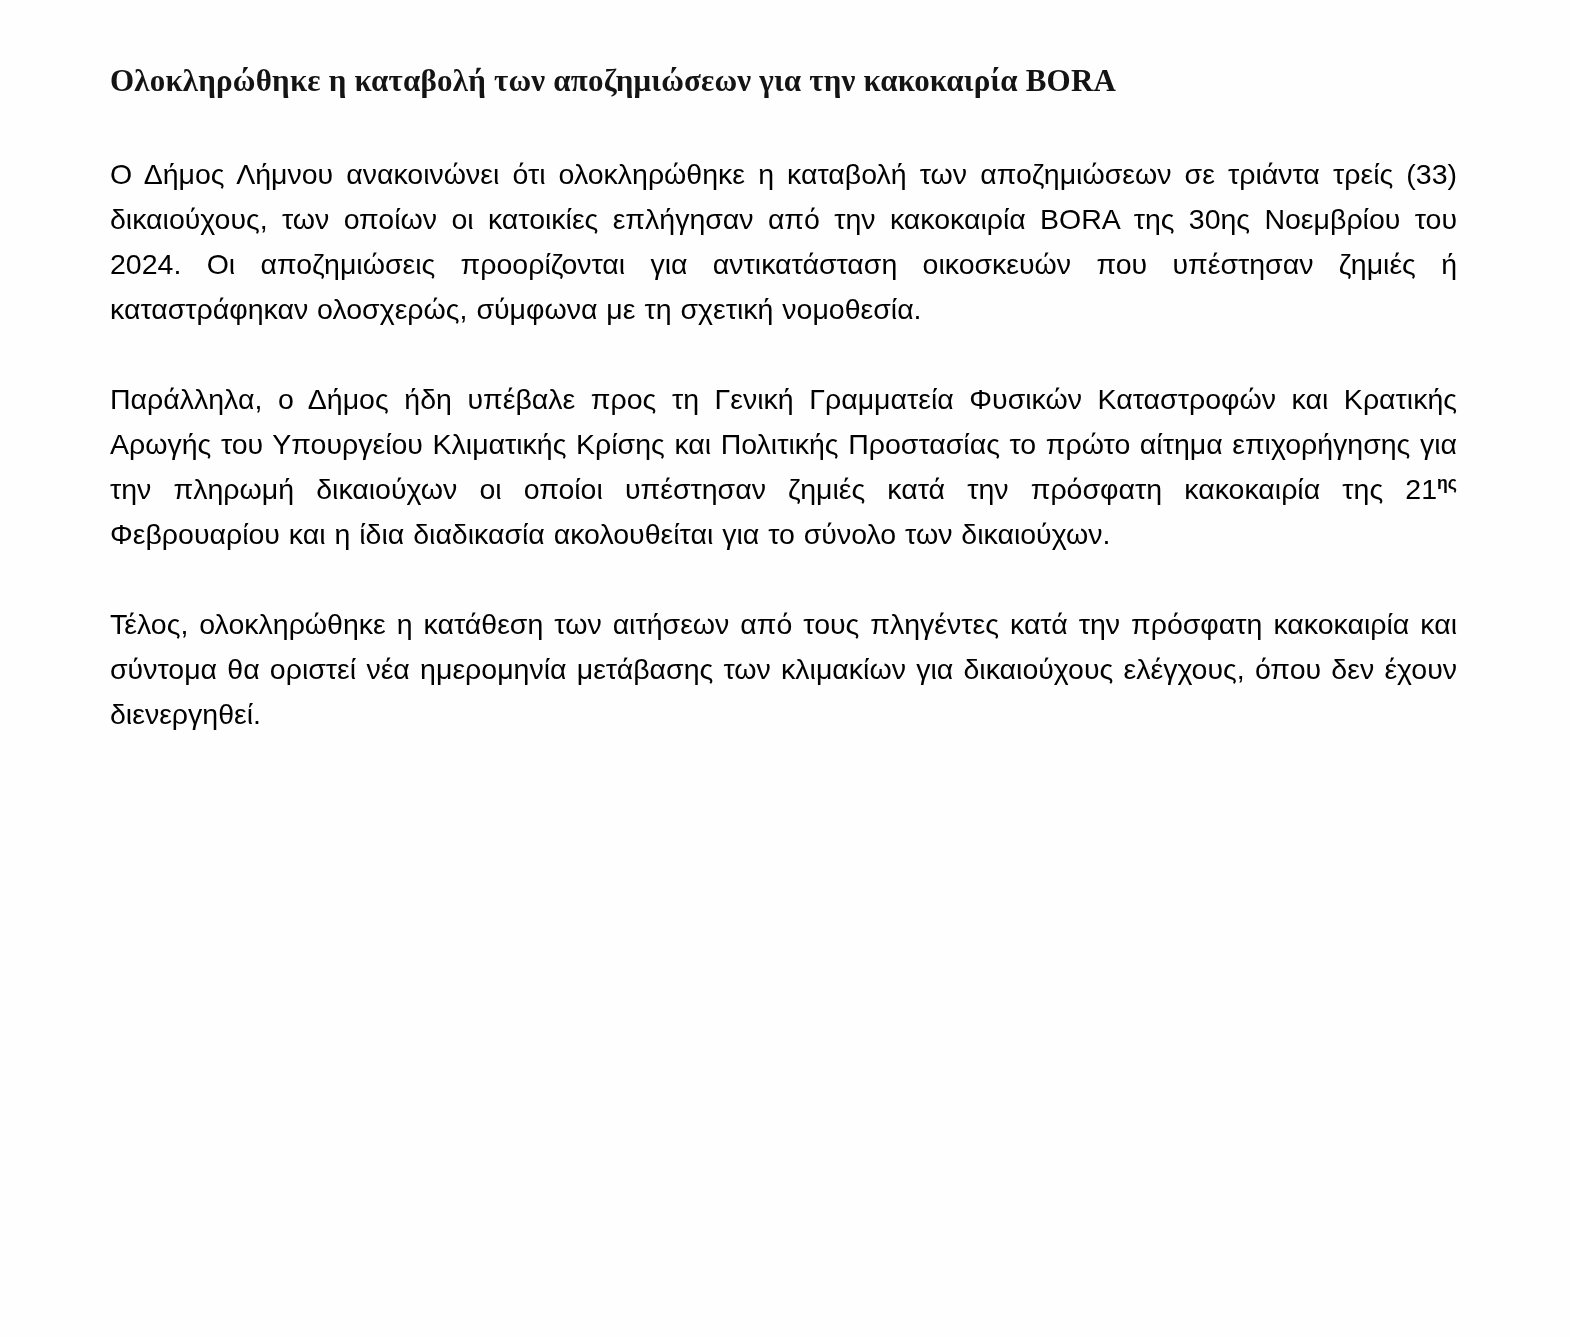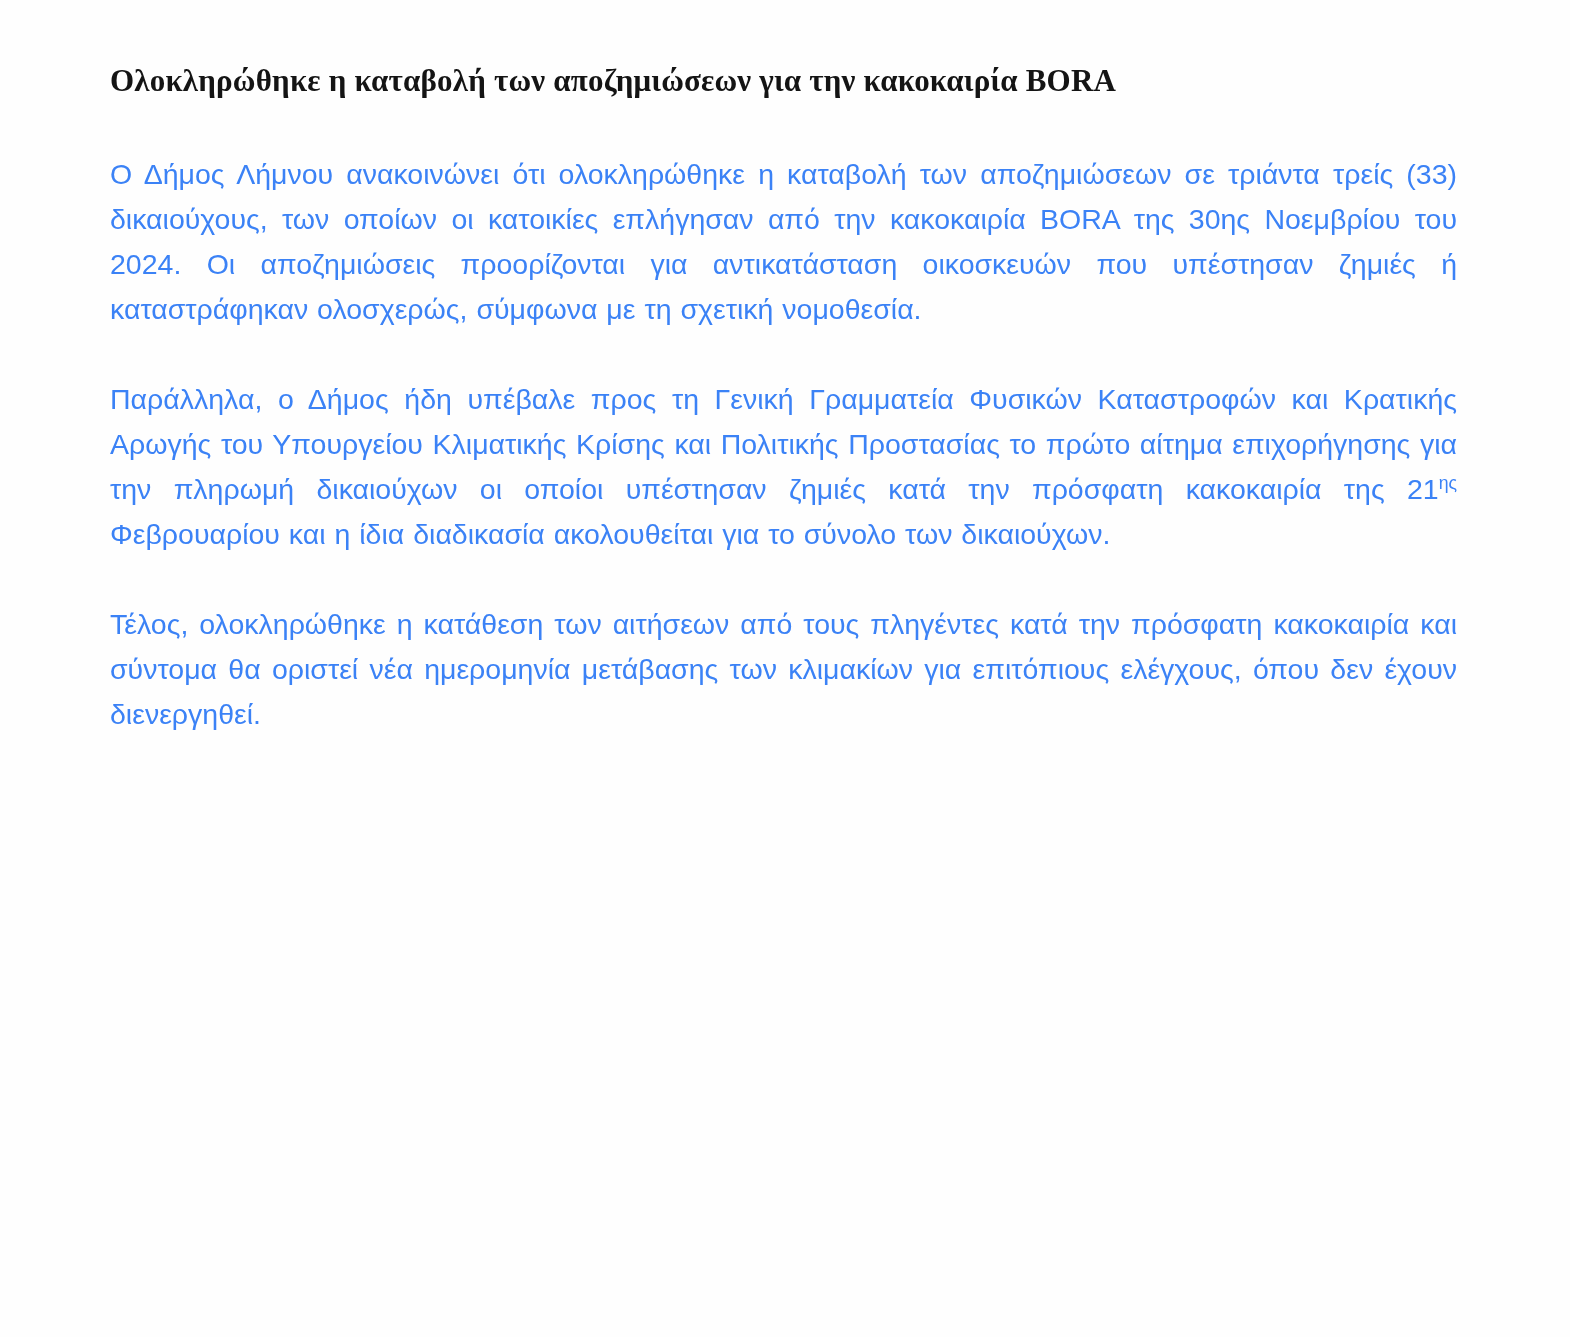--- a/index.html
+++ b/index.html
@@ -28,36 +28,37 @@
     line-height: 42px;
     margin: 0 0 50px 0;
     color: #141414;
     letter-spacing: 0.2px;
   }
   .body-par {
     font-size: 28.5px;
     line-height: 45px;
     text-align: justify;
     margin: 0 0 45px 0;
-    color: #3b82f6;
+    color: #000000;
     word-spacing: 1px;
   }
   .body-par sup {
     font-size: 0.62em;
     line-height: 0;
     vertical-align: super;
+    font-weight: bold;
   }
 </style>
 </head>
 <body>
 
 <div class="page">
 
   <h1 class="doc-title">Ολοκληρώθηκε η καταβολή των αποζημιώσεων για την κακοκαιρία BORA</h1>
 
   <p class="body-par">Ο Δήμος Λήμνου ανακοινώνει ότι ολοκληρώθηκε η καταβολή των αποζημιώσεων σε τριάντα τρείς (33) δικαιούχους, των οποίων οι κατοικίες επλήγησαν  από την κακοκαιρία BORA της 30ης Νοεμβρίου του 2024. Οι αποζημιώσεις προορίζονται για αντικατάσταση οικοσκευών που υπέστησαν ζημιές ή καταστράφηκαν ολοσχερώς, σύμφωνα με τη σχετική νομοθεσία.</p>
 
 
   <p class="body-par"><span>Παράλληλα, ο Δήμος ήδη υπέβαλε προς τη Γενική Γραμματεία Φυσικών Καταστροφών και Κρατικής Αρωγής του Υπουργείου Κλιματικής Κρίσης και Πολιτικής Προστασίας το πρώτο αίτημα επιχορήγησης για την πληρωμή δικαιούχων οι οποίοι υπέστησαν ζημιές κατά την πρόσφατη κακοκαιρία της 21</span><sup>ης</sup><span> Φεβρουαρίου και η ίδια διαδικασία ακολουθείται για το σύνολο των δικαιούχων.</span></p>
 
-  <p class="body-par">Τέλος, ολοκληρώθηκε η κατάθεση των αιτήσεων από τους πληγέντες κατά την πρόσφατη κακοκαιρία και σύντομα θα οριστεί νέα ημερομηνία μετάβασης των κλιμακίων για επιτόπιους ελέγχους, όπου δεν έχουν διενεργηθεί.</p>
+  <p class="body-par">Τέλος, ολοκληρώθηκε η κατάθεση των αιτήσεων από τους πληγέντες κατά την πρόσφατη κακοκαιρία και σύντομα θα οριστεί νέα ημερομηνία μετάβασης των κλιμακίων για δικαιούχους ελέγχους, όπου δεν έχουν διενεργηθεί.</p>
 
 </div>
 
 </body></html>

